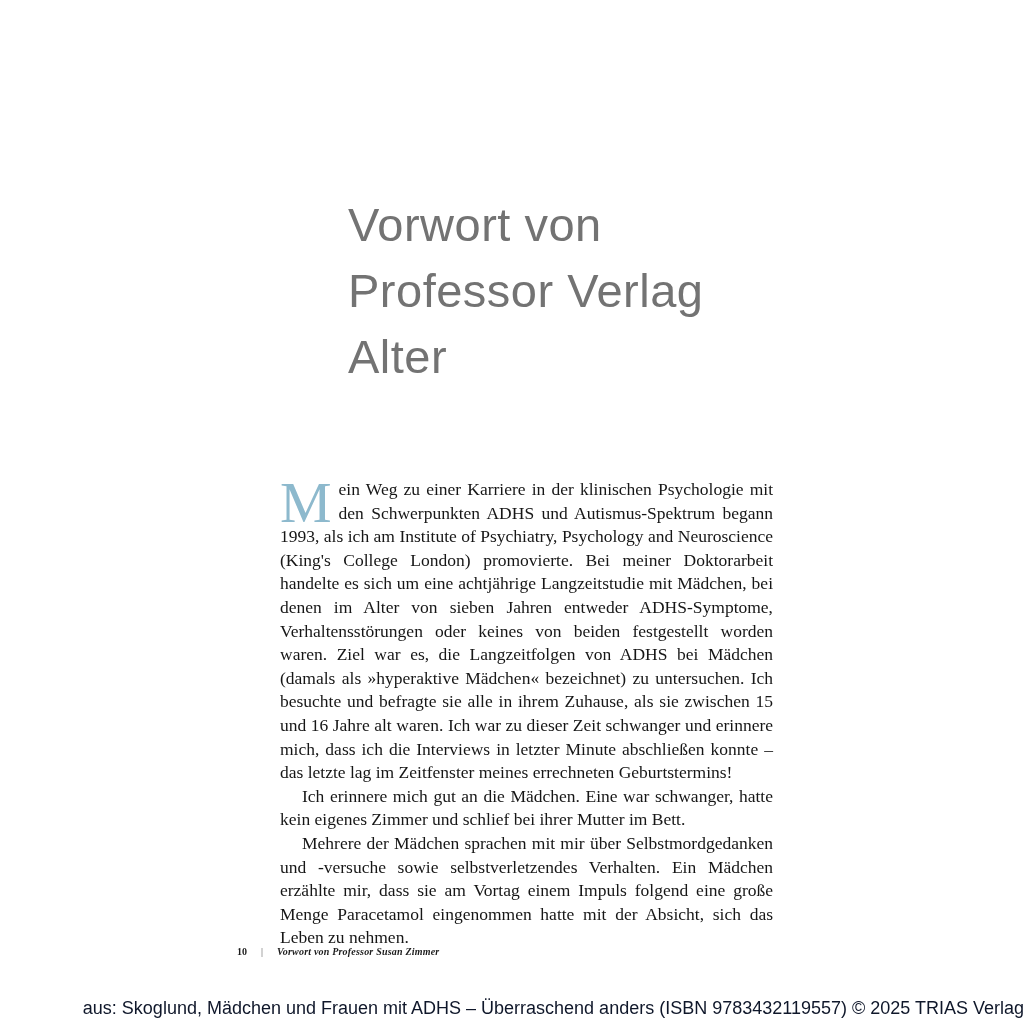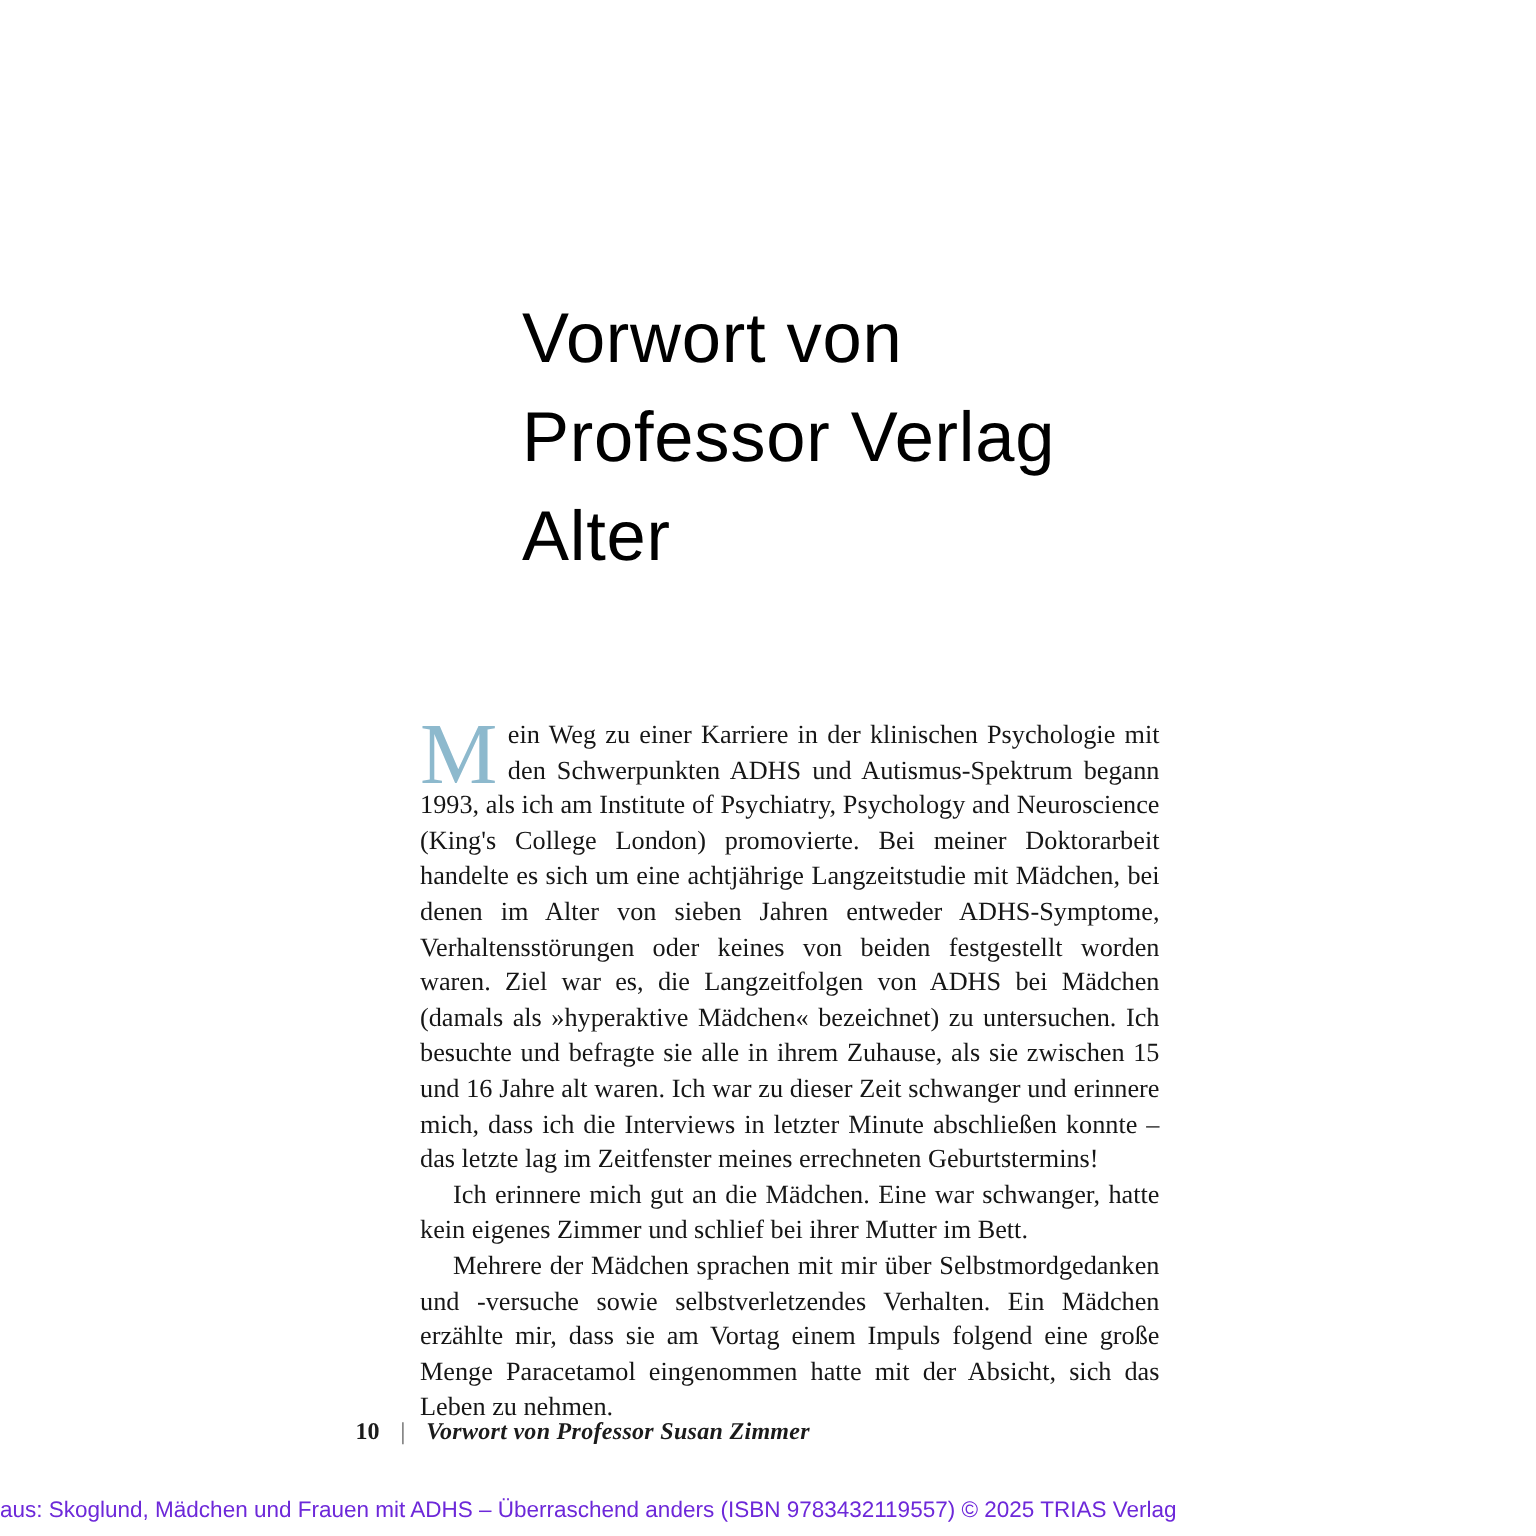--- a/index.html
+++ b/index.html
@@ -14,21 +14,21 @@
   }
   .heading {
     position: absolute;
     left: 348px;
     top: 192px;
     font-family: "Liberation Sans", sans-serif;
     font-weight: 300;
     font-size: 47px;
     line-height: 66px;
     letter-spacing: 0.5px;
-    color: #000000;
+    color: #737373;
   }
   .body-text {
     position: absolute;
     left: 280px;
     top: 478px;
     width: 493px;
     font-size: 17.5px;
     line-height: 23.6px;
     text-align: justify;
     color: #161616;
@@ -40,42 +40,42 @@
     font-family: "Liberation Serif", serif;
     font-size: 58px;
     line-height: 42px;
     padding: 4px 7px 0 0;
     color: #8db9cd;
   }
   .footer {
     position: absolute;
     left: 237px;
     top: 946px;
-    font-size: 16px;
+    font-size: 10px;
     color: #1b1b1b;
     display: flex;
     align-items: flex-start;
     gap: 14px;
   }
   .footer .pagenum { font-weight: bold; }
   .footer .sep { color: #555; font-weight: normal; }
   .footer .running-title {
     font-style: italic;
     font-weight: 600;
     letter-spacing: 0.2px;
   }
   .credit {
     position: absolute;
     left: 0;
     top: 998px;
     width: 100%;
-    text-align: left;
+    text-align: right;
     font-family: "Liberation Sans", sans-serif;
-    font-size: 15px;
-    color: #6d28d9;
+    font-size: 18px;
+    color: #0f172a;
   }
 </style>
 </head>
 <body>
 
 <div class="page">
 
   <div class="heading">
     <div>Vorwort von</div>
     <div>Professor Verlag</div>

